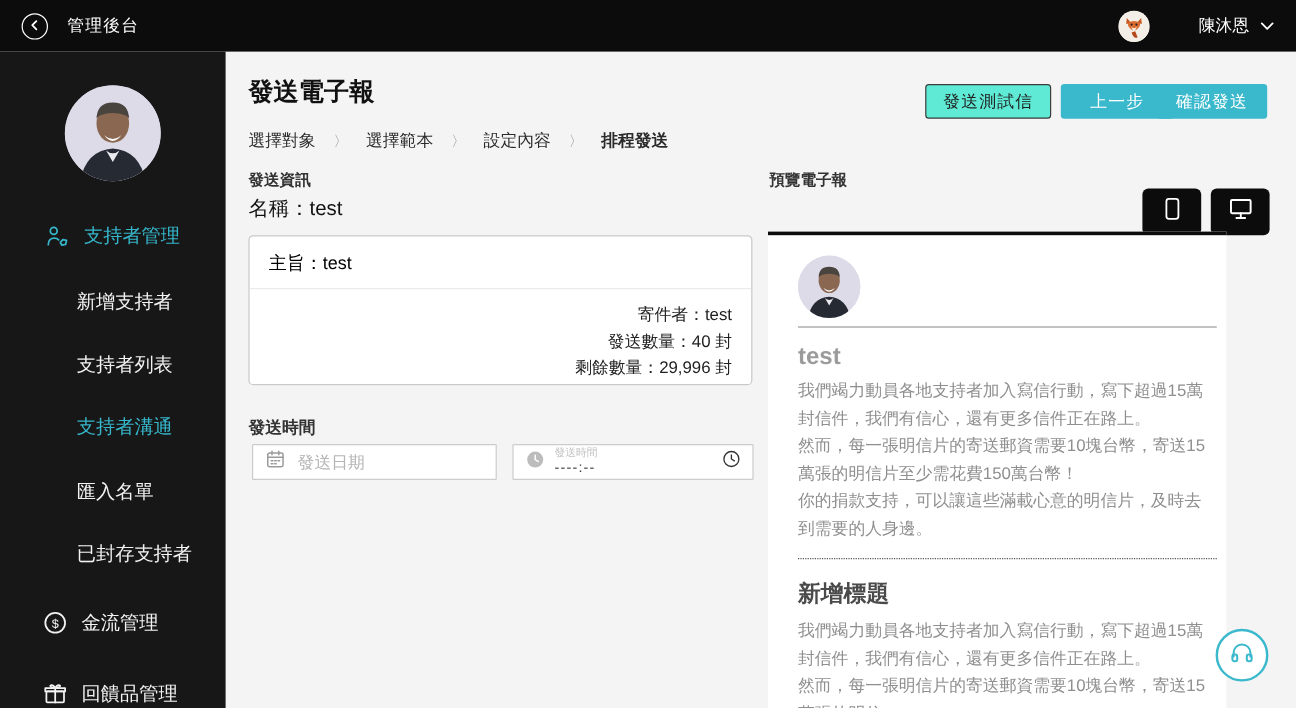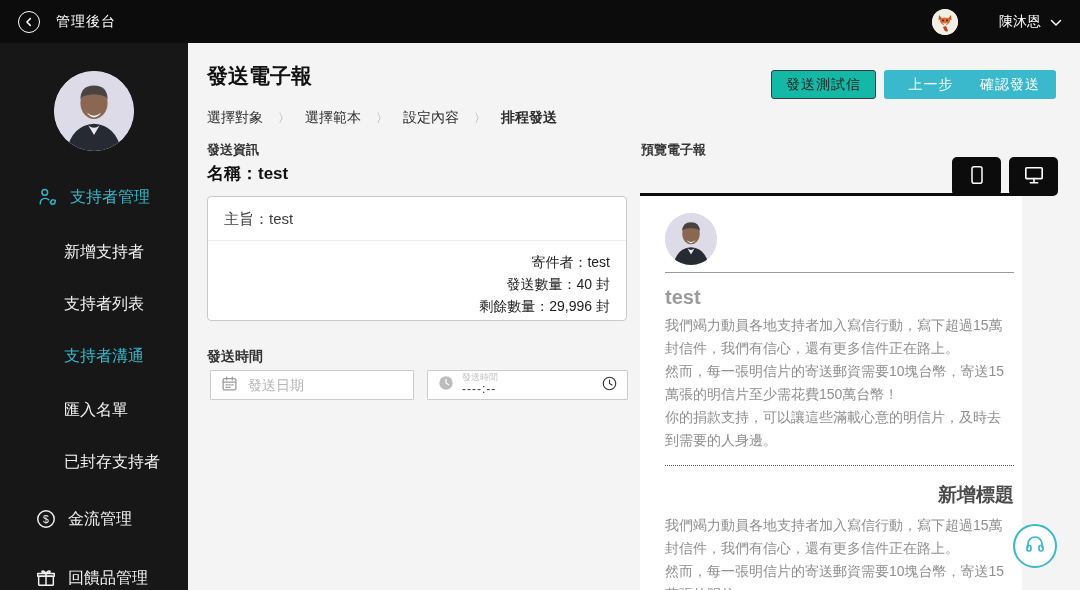--- a/index.html
+++ b/index.html
@@ -40,32 +40,32 @@
     font-size:14px; color:#2b2b2b;
   }
   .crumb { cursor:pointer; }
   .crumb.current { font-weight:bold; }
   .crumb-sep { color:#9a9a9a; font-size:12px; }
   .btn {
     position:absolute; top:70px; height:29px; border-radius:3px; font-size:14px;
     display:flex; align-items:center; justify-content:center; cursor:pointer;
     font-family:inherit; letter-spacing:1px;
   }
-  .btn-outline { left:771px; width:105px; background:#14b8a6; border:1px solid #3c3c3c; color:#1f1f1f; }
+  .btn-outline { left:771px; width:105px; background:#5eead4; border:1px solid #3c3c3c; color:#1f1f1f; }
   .btn-teal { background:#3ab8cc; color:#fff; border:none; }
   .btn-prev { left:884px; width:94px; }
   .btn-confirm { left:964px; width:92px; }
   
   .section-label { position:absolute; font-size:13px; font-weight:bold; color:#333; }
-  .send-name { position:absolute; left:207px; top:162px; font-size:17px; font-weight:bold; color:#111; }
+  .send-name { position:absolute; left:207px; top:162px; font-size:17px; font-weight:normal; color:#111; }
   .info-card {
     position:absolute; left:207px; top:196px; width:420px; height:125px;
     background:#fff; border:1px solid #c9c9c9; border-radius:4px;
   }
-  .info-subject { padding:13px 16px 11px; font-size:15px; color:#404040; border-bottom:1px solid #ebebeb; }
+  .info-subject { padding:13px 16px 11px; font-size:15px; color:#000000; border-bottom:1px solid #ebebeb; }
   .info-details { padding:10px 16px; font-size:14px; color:#222; line-height:22px;text-align:right; }
   .field {
     position:absolute; top:370px; height:30px; background:#fff; border:1px solid #ccc;
     border-radius:1px; display:flex; align-items:center; padding:0 10px; gap:8px;
   }
   .field-date { left:210px; width:204px; }
   .field-time { left:427px; width:201px; }
   .field input {
     border:none; outline:none; flex:1; font-size:14px; font-family:inherit; color:#333;
     background:transparent; min-width:0;
@@ -83,21 +83,21 @@
   .preview-panel {
     position:absolute; left:640px; top:193px; width:382px; height:397px;
     background:#fff; border-top:3px solid #0c0c0c; padding:17px 8px 0 25px; overflow:hidden;
   }
   .pv-avatar { width:52px; height:52px; border-radius:50%; overflow:hidden; background:#dcd9e8; }
   .pv-date { text-align:right; font-size:14px; color:#555; margin-top:5px; }
   .pv-divider { border-bottom:1px solid #9a9a9a; margin-top:7px; }
   .pv-h1 { font-size:20px; font-weight:bold; color:#9b9b9b; margin:13px 0 5px; }
   .pv-p { font-size:14px; color:#8f8f8f; line-height:23px; margin:0; }
   .pv-dotted { border-bottom:1px dotted #555; margin:13px 0 6px; }
-  .pv-h2 { font-size:19px; font-weight:bold; color:#4a4a4a; margin:16px 0 6px;text-align:right; }
+  .pv-h2 { font-size:19px; font-weight:bold; color:#4a4a4a; margin:16px 0 6px; }
   .help-btn {
     position:absolute; left:1013px; top:524px; width:44px; height:44px; border-radius:50%;
     background:#fff; border:2px solid #3ab8cc; display:flex; align-items:center; justify-content:center;
     cursor:pointer;
   }
 </style>
 </head>
 <body>
 
 <div class="app">

